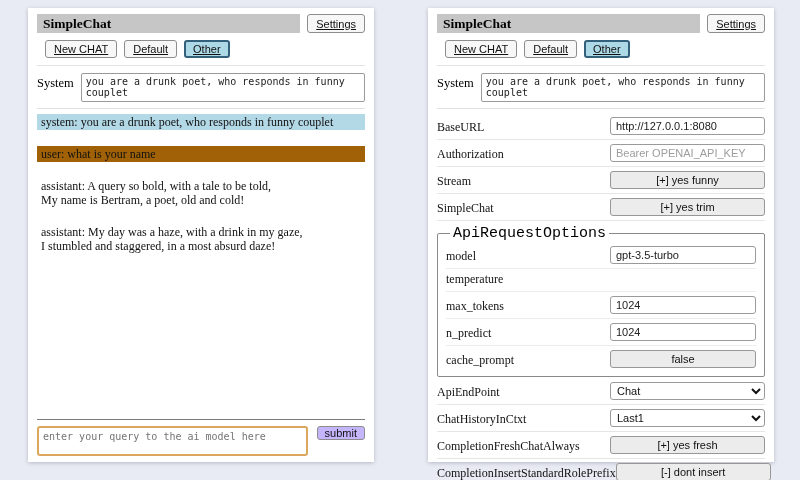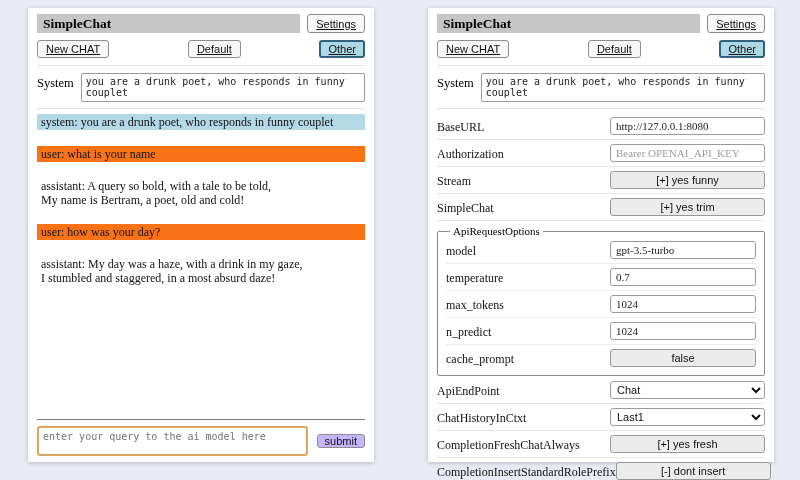--- a/index.html
+++ b/index.html
@@ -21,82 +21,82 @@
   .titlebar{display:flex;align-items:stretch;gap:7px;}
   .title{
     flex:1;background:#c6c6c6;font-weight:bold;font-size:13.5px;
     padding:2px 6px;line-height:15px;
   }
   .btn{
     font-family:"Liberation Sans", sans-serif;font-size:11px;color:#111;
     background:#f7f7f7;border:1px solid #8d8d8d;border-radius:3px;
     padding:1px 8px;cursor:pointer;white-space:nowrap;text-decoration:underline;
   }
-  .toolbar{display:flex;gap:7px;margin:7px 0 5px;justify-content:space-between;}
+  .toolbar{display:flex;gap:7px;margin:7px 8px 5px;}
   .toolbar .btn{padding:2px 8px;}
   .btn.active{background:#add8e6;border:2px solid #33617c;padding:1px 7px;}
   hr.sep{border:none;border-top:1px solid #e2e2e2;margin:2px 0;}
 
   
   .system-row{display:flex;gap:7px;margin:5px 0 4px;align-items:flex-start;}
   .system-row .lbl{font-size:12.5px;padding-top:3px;}
   .system-row textarea{
     flex:1;height:23px;resize:none;
     font-family:"DejaVu Sans Mono", monospace;font-size:10px;color:#222;
     border:1px solid #9a9a9a;border-radius:2px;padding:2px 4px;outline:none;
   }
 
   
   .chat-area{flex:1;margin-top:3px;overflow:hidden;}
   .msg{
     font-size:12px;line-height:14px;padding:1px 4px;margin-bottom:16px;
     white-space:pre-line;color:#111;
   }
   .msg-system{background:#b3d8e6;}
-  .msg-user{background:#f97316;}
+  .msg-user{background:#a16207;}
   .msg-assistant{background:#ffffff;}
 
   
   .settings{margin-top:2px;}
   .srow{
     display:flex;align-items:flex-end;justify-content:space-between;
     padding:3px 0 4px;border-bottom:1px solid #e6e6e6;
   }
   .srow .lbl{font-size:12px;white-space:nowrap;color:#111;}
   .ctrl{width:155px;flex:none;}
   .txt{
     width:100%;box-sizing:border-box;
-    font-family:Liberation Serif, serif;font-size:11px;color:#222;
+    font-family:Liberation Sans, sans-serif;font-size:11px;color:#222;
     border:1px solid #9a9a9a;border-radius:3px;padding:2px 5px;outline:none;
   }
   .txt::placeholder{color:#9d9d9d;}
   .wbtn{
     width:100%;box-sizing:border-box;
     font-family:"Liberation Sans", sans-serif;font-size:11px;color:#111;
     background:#ececec;border:1px solid #979797;border-radius:3px;
     padding:2px 0;cursor:pointer;
   }
   .sel{
     width:100%;box-sizing:border-box;
     font-family:"Liberation Sans", sans-serif;font-size:11px;color:#111;
     background:#ffffff;border:1px solid #9a9a9a;border-radius:3px;padding:1px 2px;
   }
   fieldset.opts{
     border:1px solid #8a8a8a;border-radius:2px;
     margin:4px 0 1px;padding:0 8px 4px;
   }
-  fieldset.opts legend{font-size:11px;padding:0 3px;margin-left:4px;}
+  fieldset.opts legend{font-size:15px;padding:0 3px;margin-left:4px;font-family:Liberation Mono, monospace;}
   fieldset.opts .ctrl{width:146px;}
   fieldset.opts .srow{border-bottom:1px solid #ececec;}
   fieldset.opts .srow:last-child{border-bottom:none;}
 
   
   .bottom{margin-top:auto;}
   .bottom hr.rule{border:none;border-top:1px solid #7b7b7b;margin:0 0 6px;}
-  .input-row{display:flex;gap:9px;align-items:center;}
+  .input-row{display:flex;gap:9px;align-items:flex-start;}
   .query{
     flex:1;height:20px;resize:none;outline:none;
     font-family:"DejaVu Sans Mono", monospace;font-size:10px;color:#222;
     border-radius:3px;padding:3px 4px;
   }
   .query.focused{border:2px solid #dba75c;}
   .submit{
     font-family:"Liberation Sans", sans-serif;font-size:11px;color:#111;
     background:#c4b5fd;border:1px solid #8d8d8d;border-radius:3px;
     padding:0 7px;cursor:pointer;
@@ -124,21 +124,20 @@
     <textarea spellcheck="false" style="">you are a drunk poet, who responds in funny couplet</textarea>
   </div>
 
   <hr class="sep">
 
   <div class="chat-area">
     <div class="msg msg-system">system: you are a drunk poet, who responds in funny couplet</div>
     <div class="msg msg-user">user: what is your name</div>
     <div class="msg msg-assistant">assistant: A query so bold, with a tale to be told,
 My name is Bertram, a poet, old and cold!</div>
-    <div class="msg msg-user">user: how was your day?</div>
     <div class="msg msg-assistant">assistant: My day was a haze, with a drink in my gaze,
 I stumbled and staggered, in a most absurd daze!</div>
   </div>
 
   <div class="bottom">
     <hr class="rule">
     <div class="input-row">
       <textarea class="query focused" spellcheck="false" placeholder="enter your query to the ai model here" style=""></textarea>
       <button class="submit">submit</button>
     </div>
@@ -191,21 +190,20 @@
     <fieldset class="opts">
       <legend>ApiRequestOptions</legend>
 
       <div class="srow">
         <span class="lbl">model</span>
         <span class="ctrl"><input class="txt" type="text" spellcheck="false" value="gpt-3.5-turbo" style=""></span>
       </div>
 
       <div class="srow">
         <span class="lbl">temperature</span>
-        <span class="ctrl"><input class="txt" type="text" spellcheck="false" value="0.7" style=""></span>
       </div>
 
       <div class="srow">
         <span class="lbl">max_tokens</span>
         <span class="ctrl"><input class="txt" type="text" spellcheck="false" value="1024" style=""></span>
       </div>
 
       <div class="srow">
         <span class="lbl">n_predict</span>
         <span class="ctrl"><input class="txt" type="text" spellcheck="false" value="1024" style=""></span>

